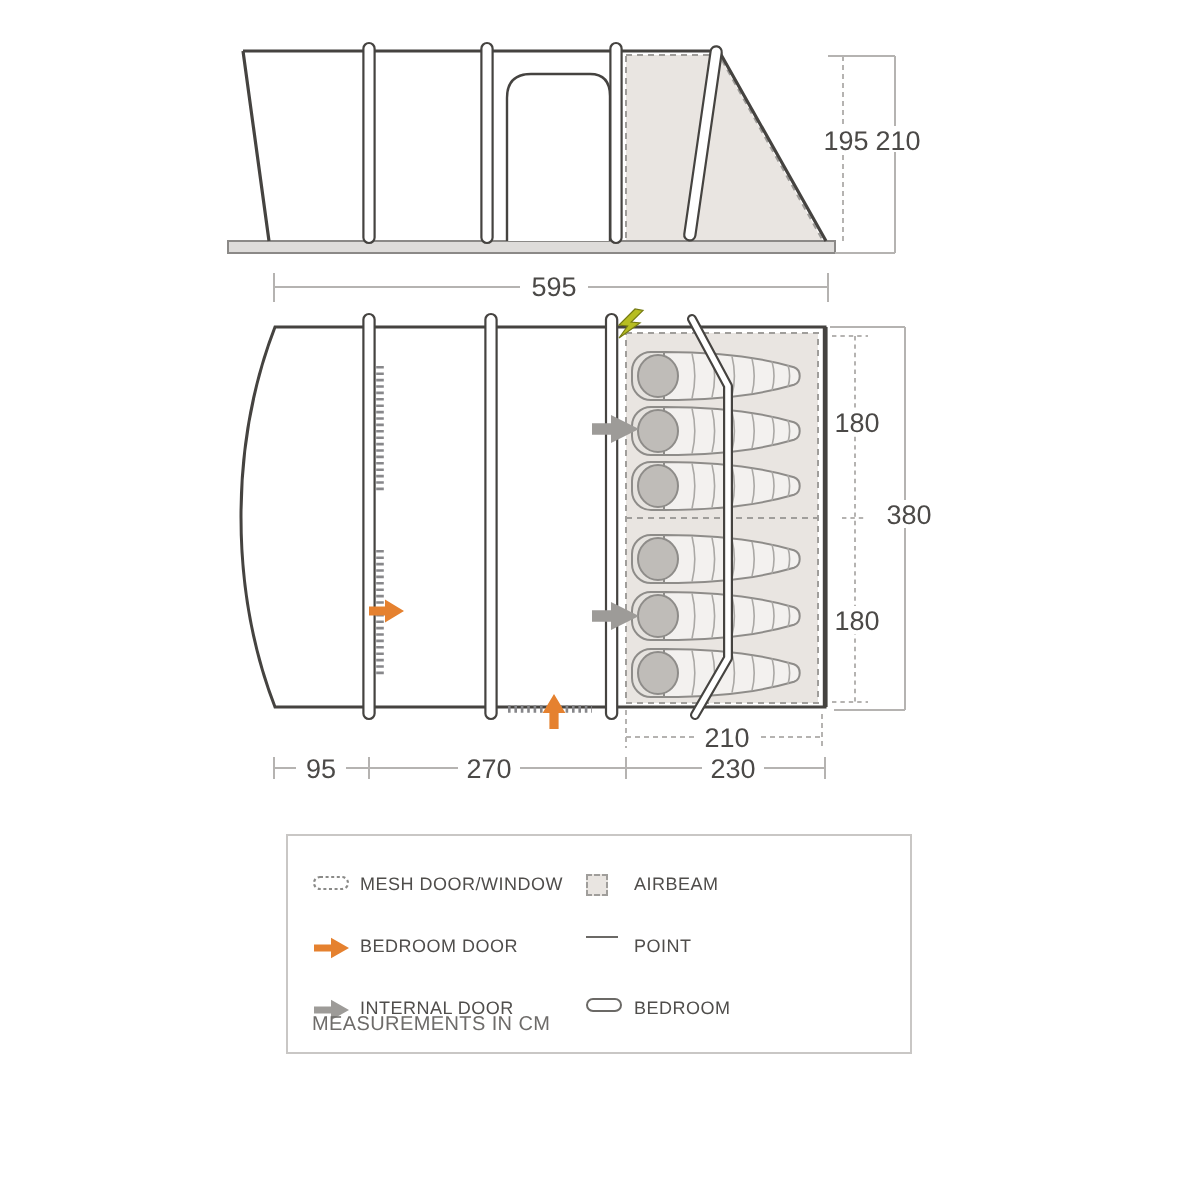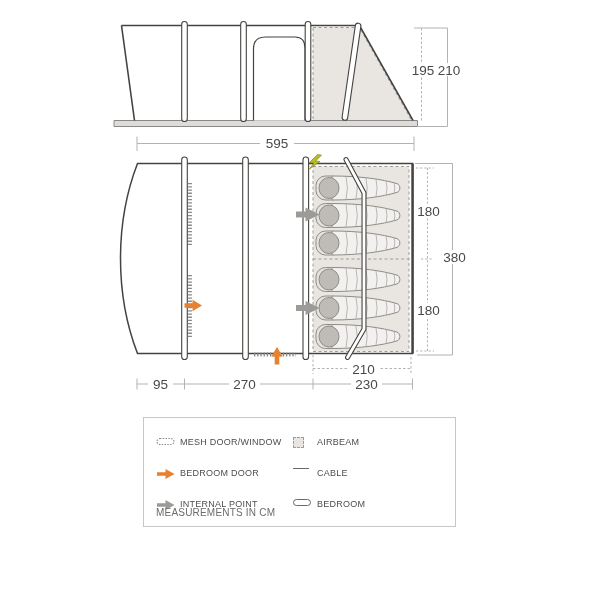--- a/index.html
+++ b/index.html
@@ -169,35 +169,35 @@
             </svg>
       </span>
       <span class="leg-lab">BEDROOM DOOR</span>
     </div>
     <div class="leg-row">
       <span class="leg-ic">
         <svg width="20" height="12">
               <path fill="#9d9b98" d="M1,4.2 L9.5,4.2 L9.5,0.9 L18.5,6 L9.5,11.1 L9.5,7.8 L1,7.8 Z"></path>
             </svg>
       </span>
-      <span class="leg-lab">INTERNAL POINT</span>
+      <span class="leg-lab">INTERNAL DOOR</span>
     </div>
   </div>
   <div class="leg-col c2">
     <div class="leg-row">
       <span class="leg-ic">
             <span class="ic-bedroom"></span>
           </span>
       <span class="leg-lab">AIRBEAM</span>
     </div>
     <div class="leg-row">
       <span class="leg-ic">
             <span class="ic-pole"></span>
           </span>
-      <span class="leg-lab">CABLE</span>
+      <span class="leg-lab">POINT</span>
     </div>
     <div class="leg-row">
       <span class="leg-ic">
             <span class="ic-airbeam"></span>
           </span>
       <span class="leg-lab">BEDROOM</span>
     </div>
   </div>
   <div class="leg-note">MEASUREMENTS IN CM</div>
 </div>

